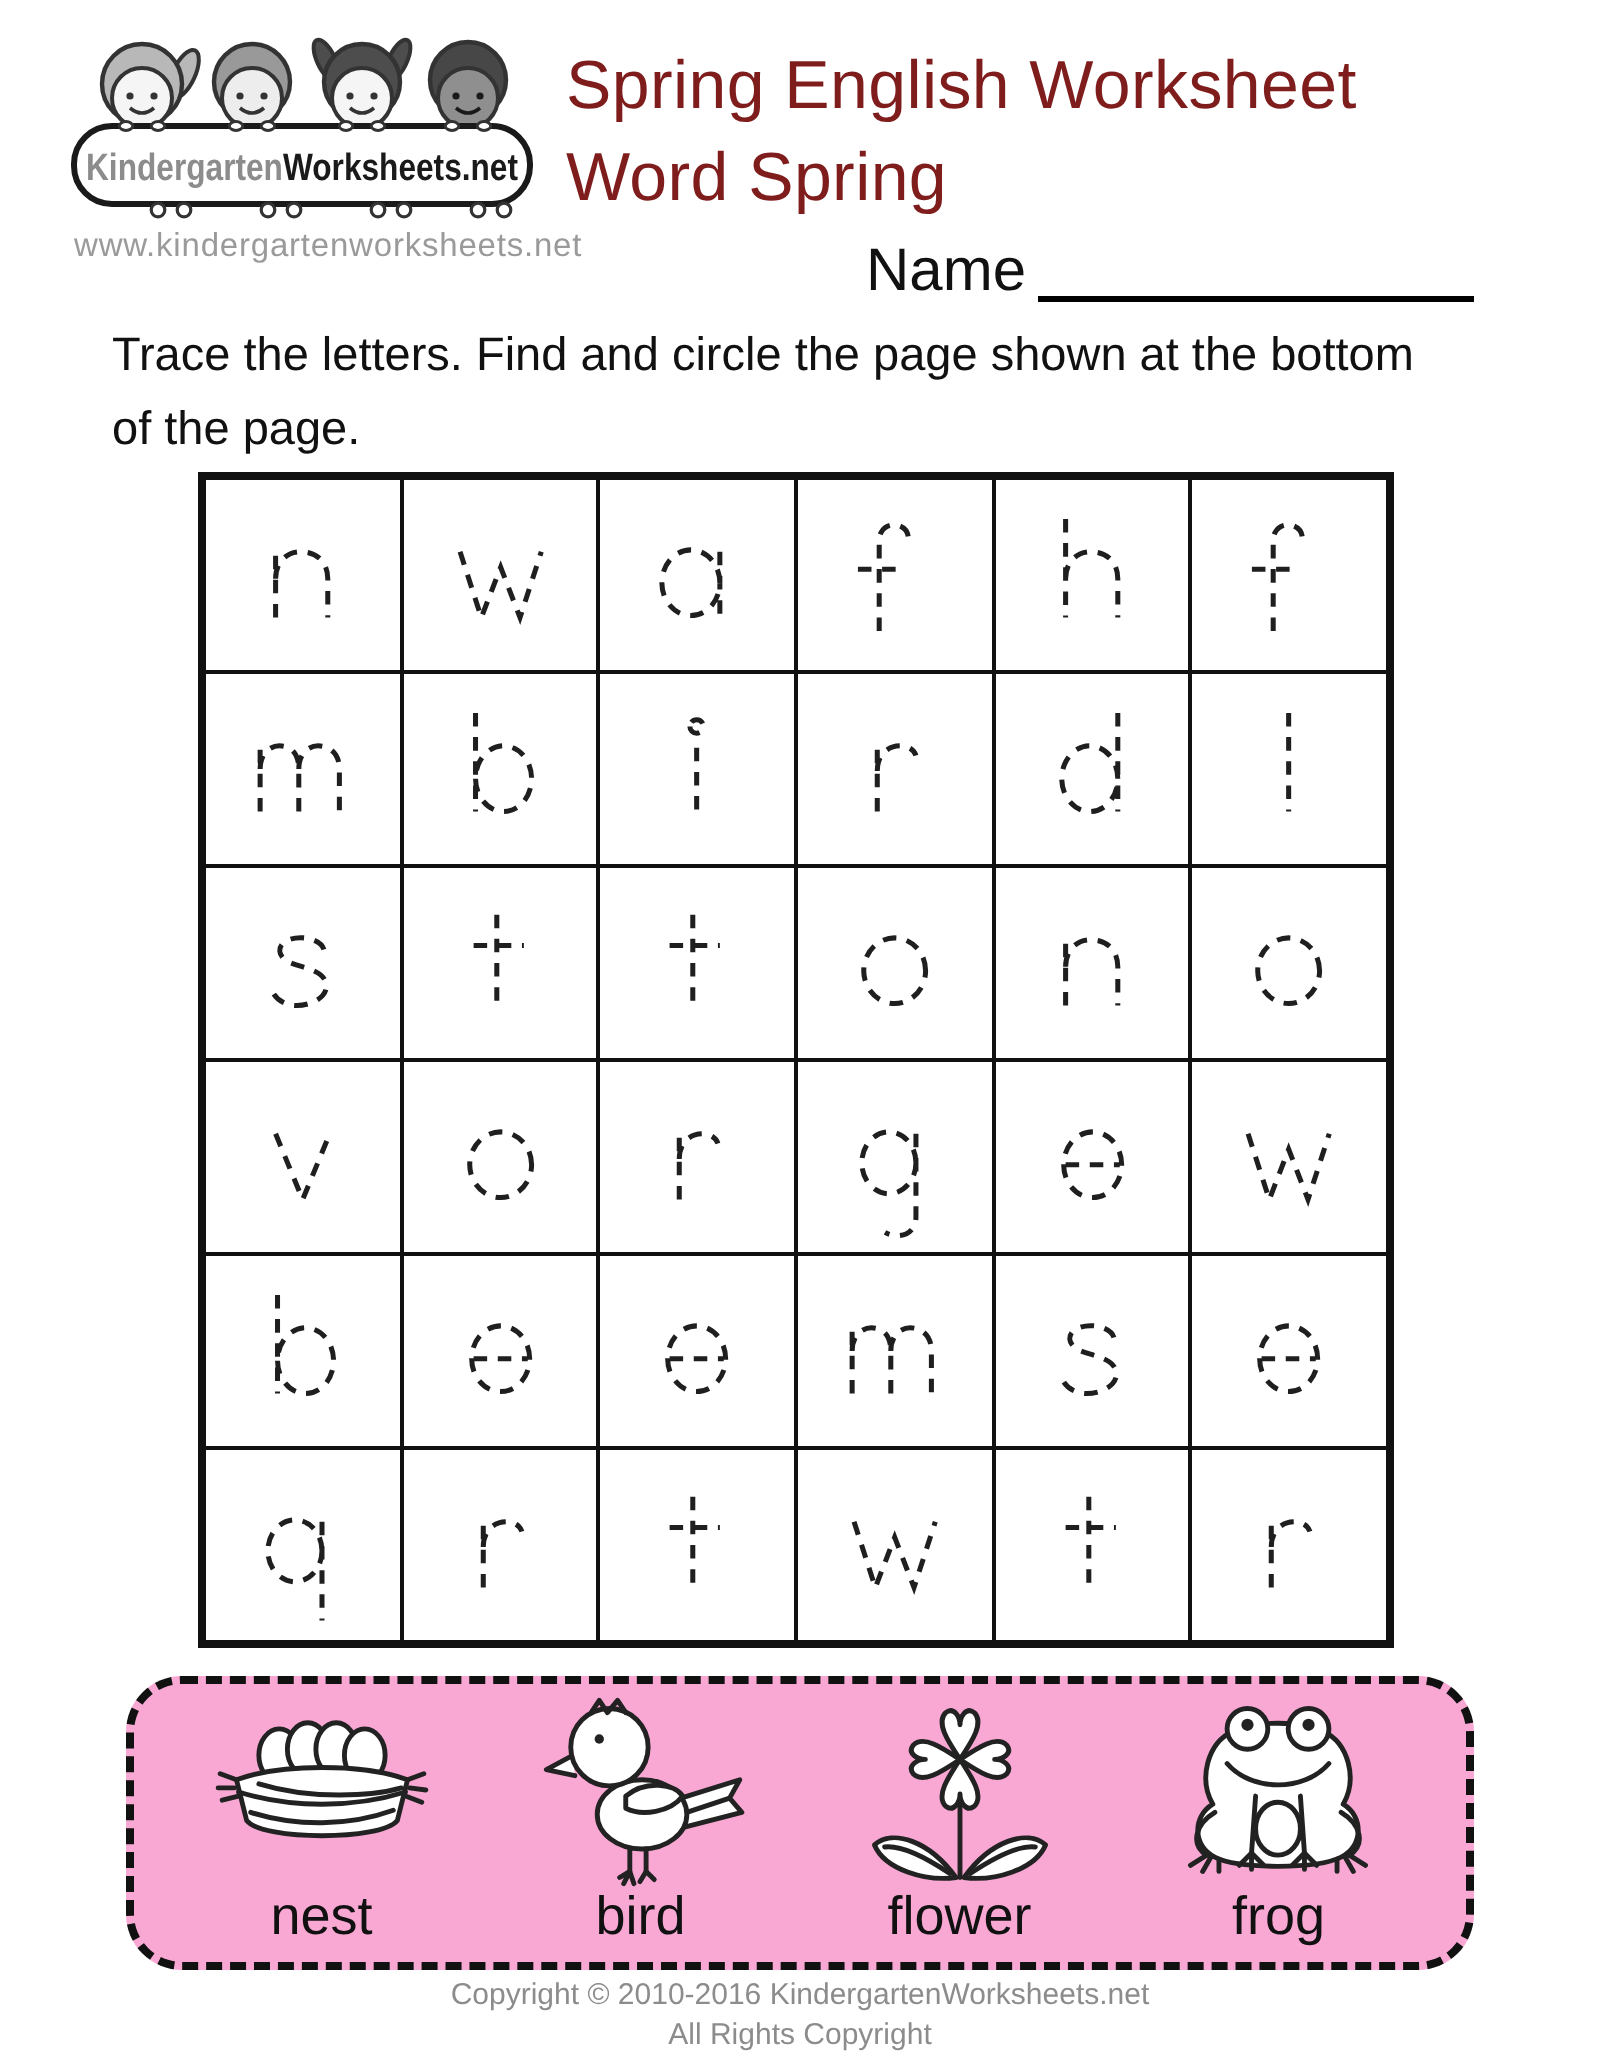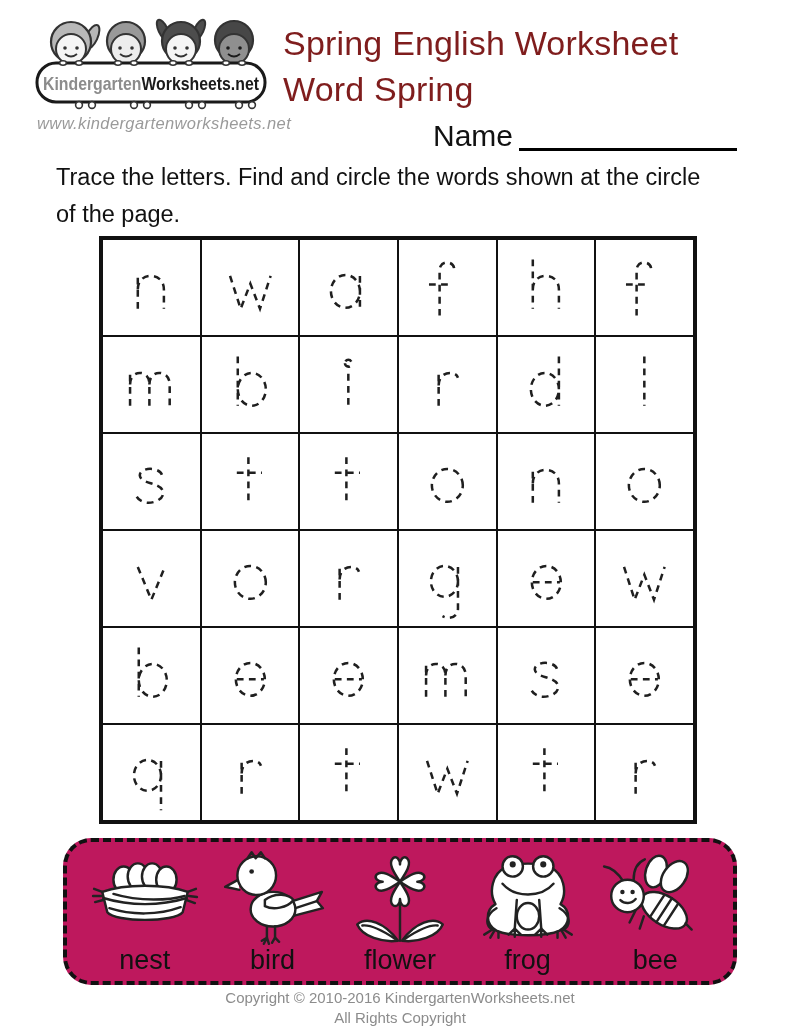--- a/index.html
+++ b/index.html
@@ -1,41 +1,41 @@
 <!DOCTYPE html>
 <html><head>
 <meta charset="utf-8">
 <style>
   html,body{margin:0;padding:0;}
   body{width:800px;height:1035px;position:relative;background:#fff;
        font-family:"Liberation Sans",sans-serif;color:#1a1a1a;}
   .page{position:absolute;inset:0;background:#fff;overflow:hidden;}
 
   .logo{position:absolute;left:34px;top:10px;width:236px;height:102px;}
-  .website{position:absolute;left:37px;top:114px;font-size:16.5px;color:#9a9a9a;letter-spacing:.4px;font-style:italic;}
+  .website{position:absolute;left:37px;top:114px;font-size:16.5px;color:#9a9a9a;letter-spacing:.4px;}
 
   .title{position:absolute;left:283px;top:20px;font-size:34px;line-height:46px;
          font-weight:400;color:#7f1d1d;letter-spacing:.2px;}
   .name-row{position:absolute;left:433px;top:119px;font-size:30px;color:#111;}
   .name-line{position:absolute;left:519px;top:148px;width:218px;border-top:3px solid #000;}
 
   .instructions{position:absolute;left:56px;top:159px;width:710px;font-size:23.5px;
                 line-height:37px;color:#111;}
 
   .grid{position:absolute;left:99px;top:236px;width:598px;height:588px;
         display:grid;grid-template-columns:repeat(6,1fr);grid-template-rows:repeat(6,1fr);
         border:3.5px solid #111;box-sizing:border-box;background:#fff;}
   .cell{border:1.5px solid #111;}
   .cell svg{width:100%;height:100%;display:block;}
   .cell path{fill:none;stroke:#1f1f1f;stroke-width:2.6;stroke-dasharray:7 5.5;stroke-linecap:butt;}
 
   .word-box{position:absolute;left:63px;top:838px;width:674px;height:147px;
             border:4px dashed #111;border-radius:28px;box-sizing:border-box;
-            display:flex;justify-content:space-around;align-items:flex-end;
-            padding:6px 14px 6px;background:#be185d;}
+            display:flex;justify-content:space-around;
+            padding:6px 14px 6px;background:#f9a8d4;}
   .word-item{display:flex;flex-direction:column;align-items:center;}
   .word-item svg{width:112px;height:96px;display:block;}
   .word-label{font-size:27px;color:#111;line-height:29px;}
 
   .pic{stroke:#222;stroke-width:2.4;fill:none;stroke-linecap:round;stroke-linejoin:round;}
   .pic .w{fill:#fff;}
   .pic .k{fill:#222;stroke:none;}
 
   .footer{position:absolute;left:0;top:988px;width:100%;text-align:center;
           color:#8c8c8c;font-size:15px;line-height:20px;}
@@ -111,21 +111,21 @@
 
   <div class="title">
     <div>Spring English Worksheet</div>
     <div>Word Spring</div>
   </div>
 
   <div class="name-row">Name</div>
   <div class="name-line"></div>
 
   <div class="instructions">
-    <div>Trace the letters. Find and circle the words shown at the circle</div>
+    <div>Trace the letters. Find and circle the page shown at the bottom</div>
     <div>of the page.</div>
   </div>
 
   <div class="grid">
       <div class="cell">
         <svg viewBox="0 0 100 98">
           <path d="M36,71 L36,37 M36,51 C36,42 42,37 49,37 C57,37 63,42 63,51 L63,71"></path>
         </svg>
       </div>
       <div class="cell">
@@ -369,39 +369,20 @@
         <ellipse cx="55" cy="64" rx="11" ry="13"></ellipse>
         <path d="M24,56 C14,62 12,72 20,77 M86,56 C96,62 98,72 90,77"></path>
         <path d="M20,77 L12,82 M22,78 L18,85 M26,79 L26,85"></path>
         <path d="M90,77 L98,82 M88,78 L92,85 M84,79 L84,85"></path>
         <path d="M42,76 L36,82 M42,76 L42,84 M42,76 L48,82"></path>
         <path d="M68,76 L62,82 M68,76 L68,84 M68,76 L74,82"></path>
       </svg>
       <div class="word-label">frog</div>
     </div>
 
-    <div class="word-item">
-      <svg viewBox="0 0 110 92" class="pic">
-        <path d="M24,30 C18,20 12,16 5,15"></path>
-        <path d="M34,28 C34,17 38,11 45,8"></path>
-        <ellipse class="w" cx="56" cy="20" rx="10" ry="16" transform="rotate(18,56,20)"></ellipse>
-        <ellipse class="w" cx="74" cy="25" rx="11" ry="17" transform="rotate(35,74,25)"></ellipse>
-        <g transform="rotate(33,64,58)">
-          <ellipse class="w" cx="64" cy="58" rx="25" ry="14"></ellipse>
-          <path d="M56,45.5 L56,70.5 M64,44 L64,72 M72,45.5 L72,70.5"></path>
-        </g>
-        <path d="M85,71 L91,77"></path>
-        <circle class="w" cx="28" cy="44" r="16"></circle>
-        <circle class="k" cx="23" cy="40" r="2.2"></circle>
-        <circle class="k" cx="33" cy="40" r="2.2"></circle>
-        <path d="M21,48 C25,52 32,52 36,47"></path>
-        <path d="M36,58 L30,70 M44,64 L40,76"></path>
-      </svg>
-      <div class="word-label">bee</div>
-    </div>
 
   </div>
 
   <div class="footer">
     <div>Copyright © 2010-2016 KindergartenWorksheets.net</div>
     <div>All Rights Copyright</div>
   </div>
 
 </div>
 

